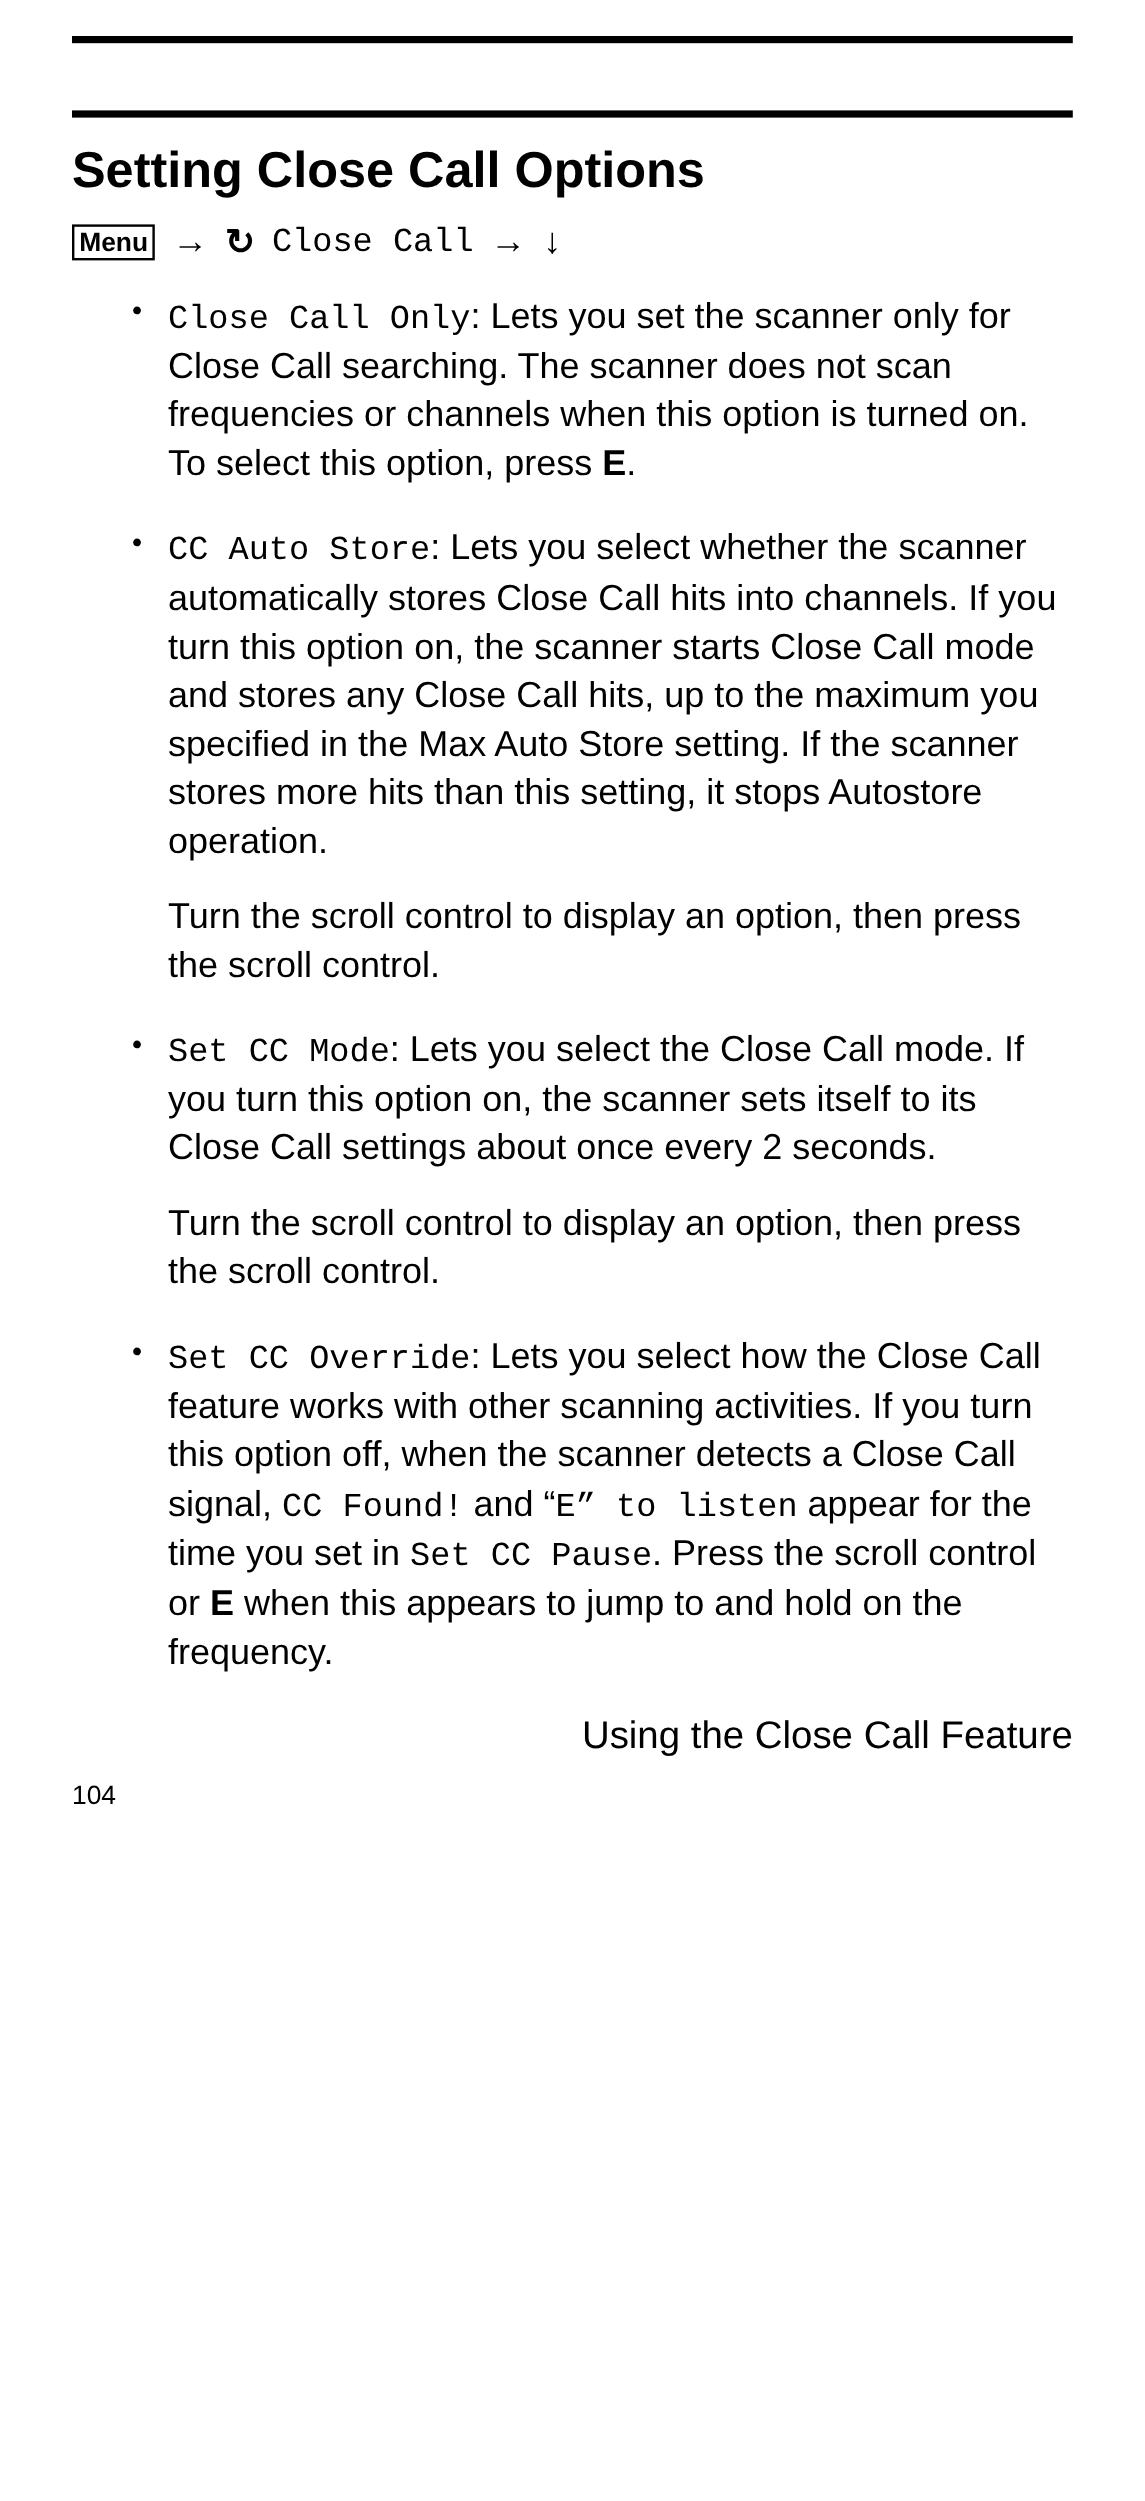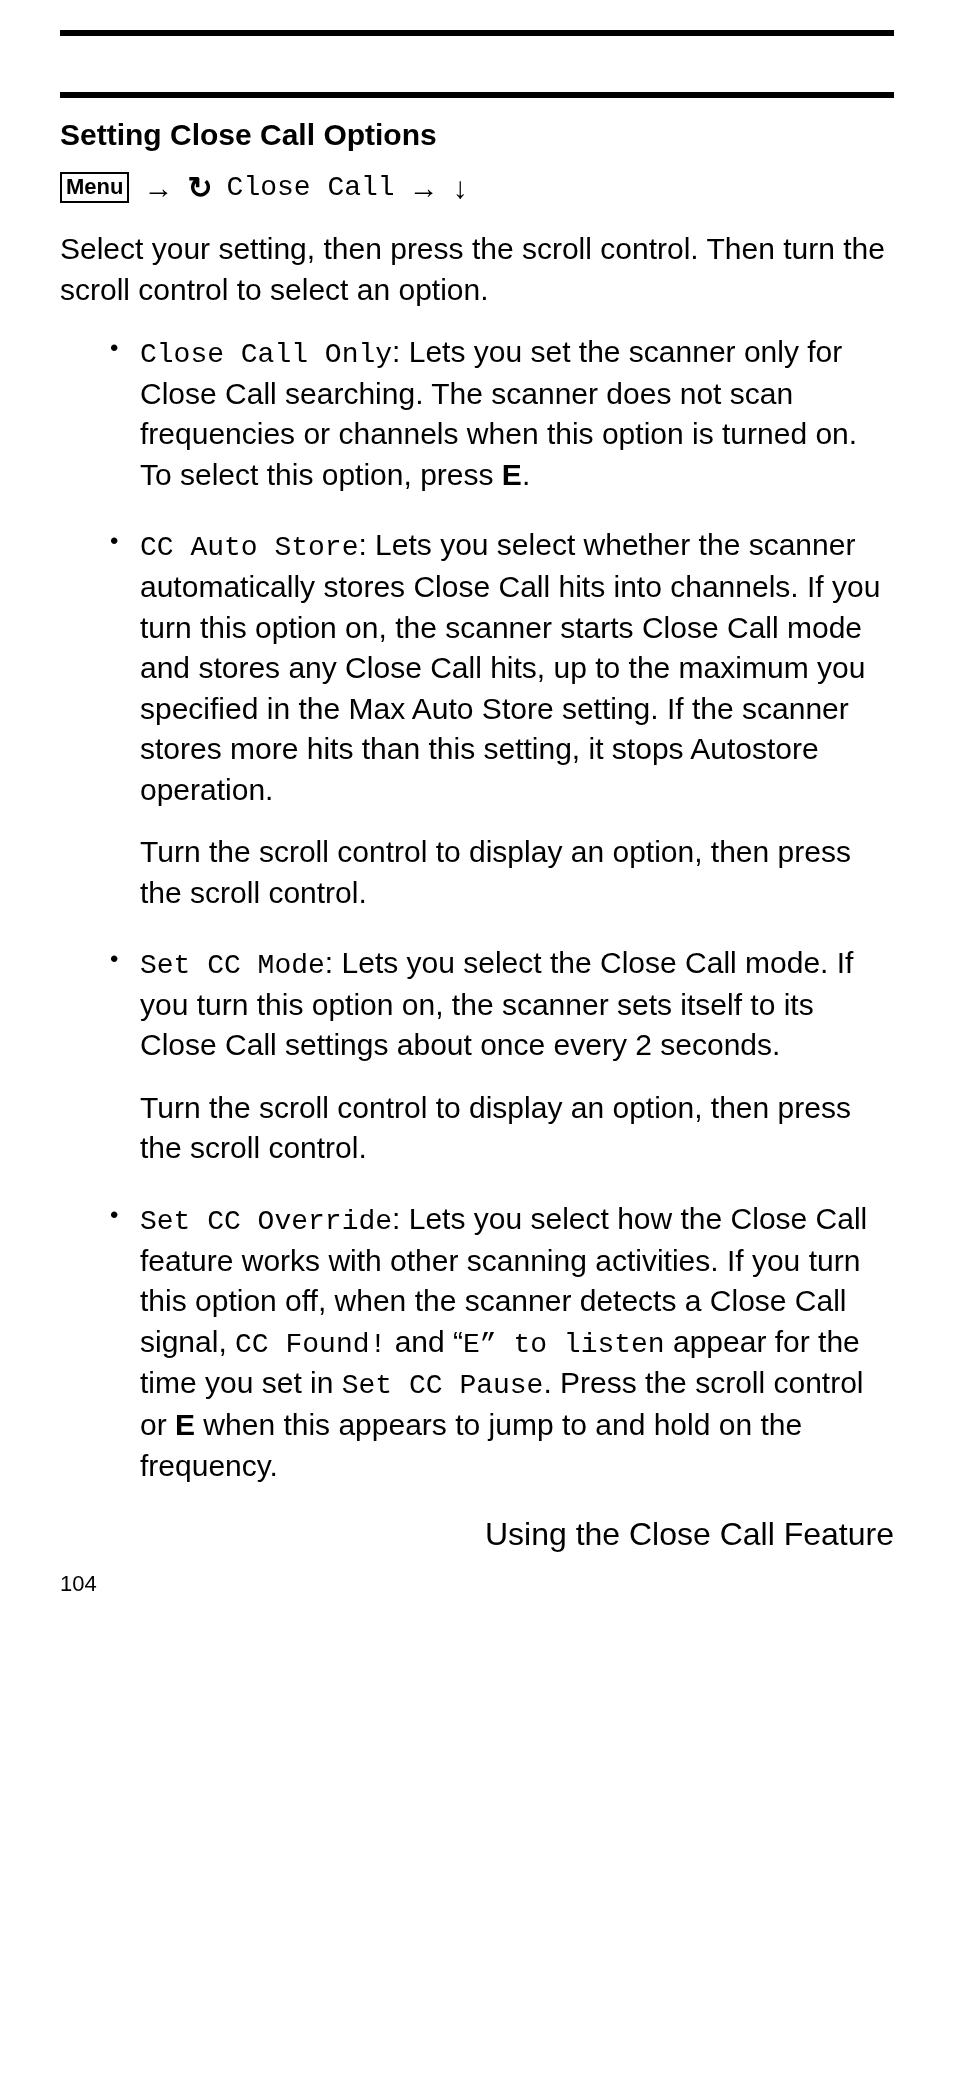--- a/index.html
+++ b/index.html
@@ -17,21 +17,21 @@
   }
   .rule-thick {
     height: 6px;
     background: #000;
     margin: 0;
   }
   .rule-gap {
     height: 56px;
   }
   h1 {
-    font-size: 30px;
+    font-size: 42px;
     font-weight: bold;
     margin: 20px 0 18px 0;
     font-family: Arial, Helvetica, sans-serif;
   }
   .navline {
     font-size: 30px;
     display: flex;
     align-items: center;
     gap: 14px;
     margin-bottom: 24px;
@@ -101,21 +101,20 @@
 
   <div class="navline">
     <span class="keycap">Menu</span>
     <span class="arrow">→</span>
     <span class="refresh-icon">↻</span>
     <span class="mono">Close Call</span>
     <span class="arrow">→</span>
     <span class="arrow">↓</span>
   </div>
 
-  <p class="body">Select your setting, then press the scroll control. Then turn the scroll control to select an option.</p>
 
   <ul class="bullets">
 
     <li>
       <span class="mono">Close Call Only</span><span>: Lets you set the scanner only for Close Call searching. The scanner does not scan frequencies or channels when this option is turned on. To select this option, press </span><span class="bold">E</span><span>.</span>
     </li>
 
     <li>
       <span class="mono">CC Auto Store</span><span>: Lets you select whether the scanner automatically stores Close Call hits into channels. If you turn this option on, the scanner starts Close Call mode and stores any Close Call hits, up to the maximum you specified in the Max Auto Store setting. If the scanner stores more hits than this setting, it stops Autostore operation.</span>
       <div class="sub">Turn the scroll control to display an option, then press the scroll control.</div>

